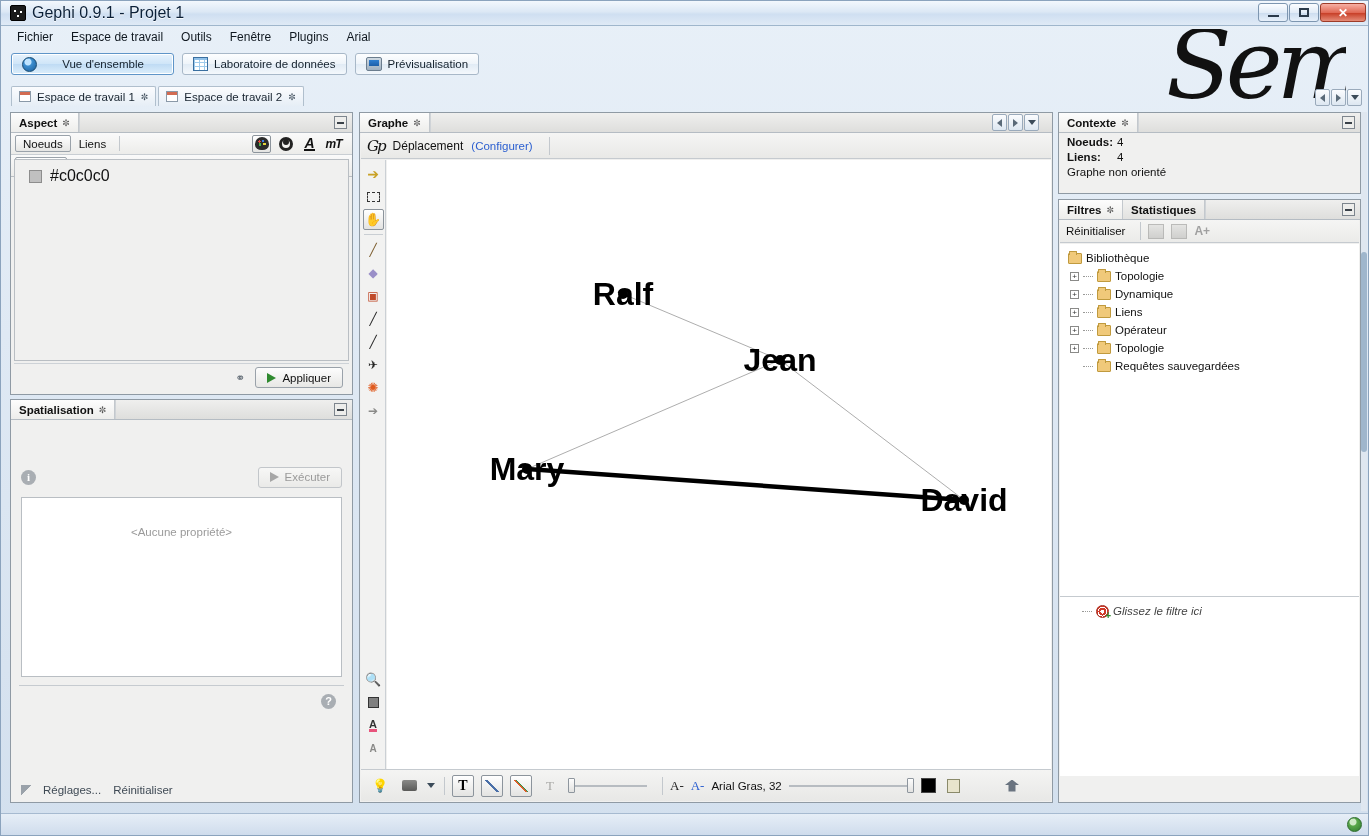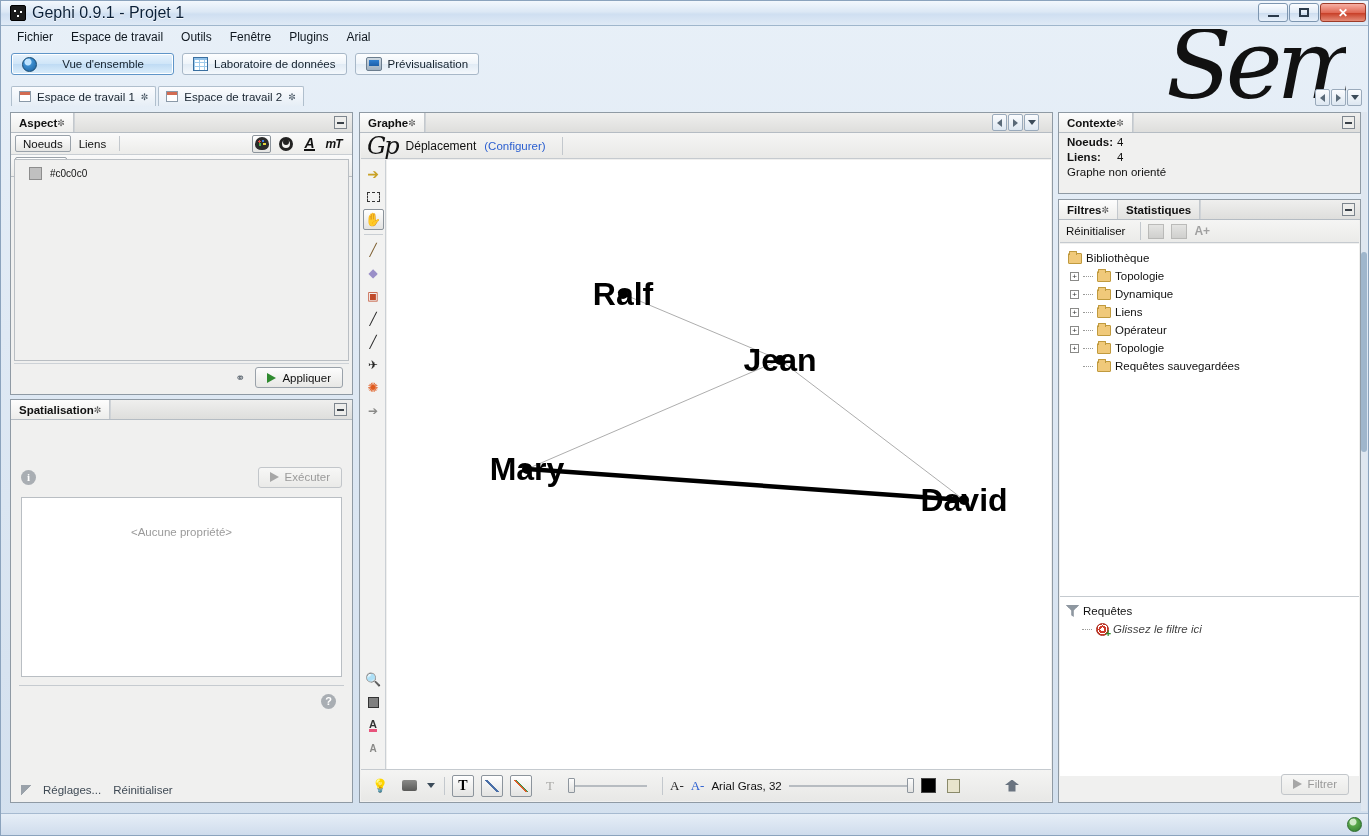--- a/index.html
+++ b/index.html
@@ -154,21 +154,21 @@
     position:absolute;
     background:#f0f0ef;
     border:1px solid #8f9aa4;
   }
   .panel-title{
     height:20px; display:flex; align-items:stretch;
     background: linear-gradient(180deg,#f6f6f5,#e4e4e2);
     border-bottom:1px solid #b5bcc3;
   }
   .ptab{
-    display:flex;align-items:center;padding:0 8px;
+    display:flex;align-items:center;gap:5px;padding:0 8px;
     font-size:11.5px;font-weight:bold;color:#111;
     background: linear-gradient(180deg,#fdfdfd,#ededeb);
     border-right:1px solid #c3c8cd;
   }
   .ptab.inactive{ font-weight:bold; background:linear-gradient(180deg,#f2f2f1,#e2e2e0);}
   .ptab .pclose{ font-size:9px;color:#555;font-weight:normal;}
   .ptab-fill{
     flex:1; display:flex; align-items:center; justify-content:flex-end; padding-right:5px;
     background: linear-gradient(180deg,#efefee,#dededc);
     border-left:1px solid #cfd3d7;
@@ -215,21 +215,21 @@
   }
   .icon-ring:after{
     content:"";position:absolute;left:1px;top:-1px;width:6px;height:6px;border-radius:50%;
     background:#222;
   }
   .icon-letterA{ font-size:14px;font-weight:bold;color:#111;line-height:12px;border-bottom:2px solid #111;}
   .icon-tT{ font-size:12px;font-weight:bold;color:#111;letter-spacing:-1px;}
   .aspect-body{ position:absolute;left:3px;top:46px;right:3px;bottom:33px;background:#f0f0ef;border:1px solid #b9bec3;}
   .swatch-row{ display:flex;align-items:center;gap:8px;padding:7px 0 0 14px;}
   .swatch{ width:13px;height:13px;background:#c0c0c0;border:1px solid #8d8d8d;}
-  .swatch-label{ font-size:10px;color:#111;}
+  .swatch-label{ font-size:16px;color:#111;}
   .aspect-foot{
     position:absolute;left:3px;right:3px;bottom:3px;height:28px;
     display:flex;align-items:center;justify-content:flex-end;gap:10px;padding-right:6px;
     border-top:1px solid #cdd2d7;
   }
   .icon-chain{ font-size:12px;color:#5c6670;}
   .btn{
     height:21px;display:flex;align-items:center;gap:6px;padding:0 11px;
     border:1px solid #9aa2aa;border-radius:3px;
     background:linear-gradient(180deg,#fdfdfd,#e7e7e5);
@@ -281,21 +281,21 @@
   
   #graphpanel{ left:358px; top:111px; width:694px; height:691px; }
   .graph-head{ height:20px; display:flex; align-items:stretch;}
   .gtoolbar{
     position:absolute;left:1px;top:20px;right:1px;height:26px;
     display:flex;align-items:center;gap:8px;padding-left:6px;
     background:linear-gradient(180deg,#f5f5f4,#e9e9e7);
     border-bottom:1px solid #c5cacf;
   }
   .gp-logo{
-    font-family:"DejaVu Serif", serif;font-style:italic;font-size:24px;color:#111;
+    font-family:"DejaVu Serif", serif;font-style:italic;font-size:15px;color:#111;
     line-height:20px; letter-spacing:-2px;
   }
   .gt-label{ font-size:12px;color:#111;}
   .gt-link{ font-size:11.5px;color:#2b5fd0;}
   .gt-sep{ width:1px;height:18px;background:#c3c8cd;margin-left:8px;}
   .gside{
     position:absolute;left:1px;top:47px;width:25px;bottom:33px;
     background:#f2f2f1;border-right:1px solid #cbd0d5;
     display:flex;flex-direction:column;align-items:center;padding-top:3px;gap:2px;
   }
@@ -804,37 +804,27 @@
           <div class="tnode" style="padding-left: 4px;">
             <span class="plusbox" style="border: none; background: transparent;"></span>
             <span class="dots"></span>
             <span class="folder"></span>
             <span>Requêtes sauvegardées</span>
           </div>
         </div>
     </div>
 
     <div class="fqueries">
-      <div class="tnode">
-        <span class="funnel"></span>
-        <span>Requêtes</span>
-      </div>
       <div class="tnode" style="padding-left:16px">
         <span class="dots"></span>
         <span class="target"></span>
         <span style="font-style:italic;color:#444">Glissez le filtre ici</span>
       </div>
     </div>
 
-    <div class="filt-foot">
-      <div class="btn disabled">
-        <i class="play grey"></i>
-        <span>Filtrer</span>
-      </div>
-    </div>
   </div>
 
   <div class="scroll-right">
     <div class="scroll-thumb"></div>
   </div>
 
   <div class="statusbar">
     <span class="globe-sm"></span>
   </div>
 

